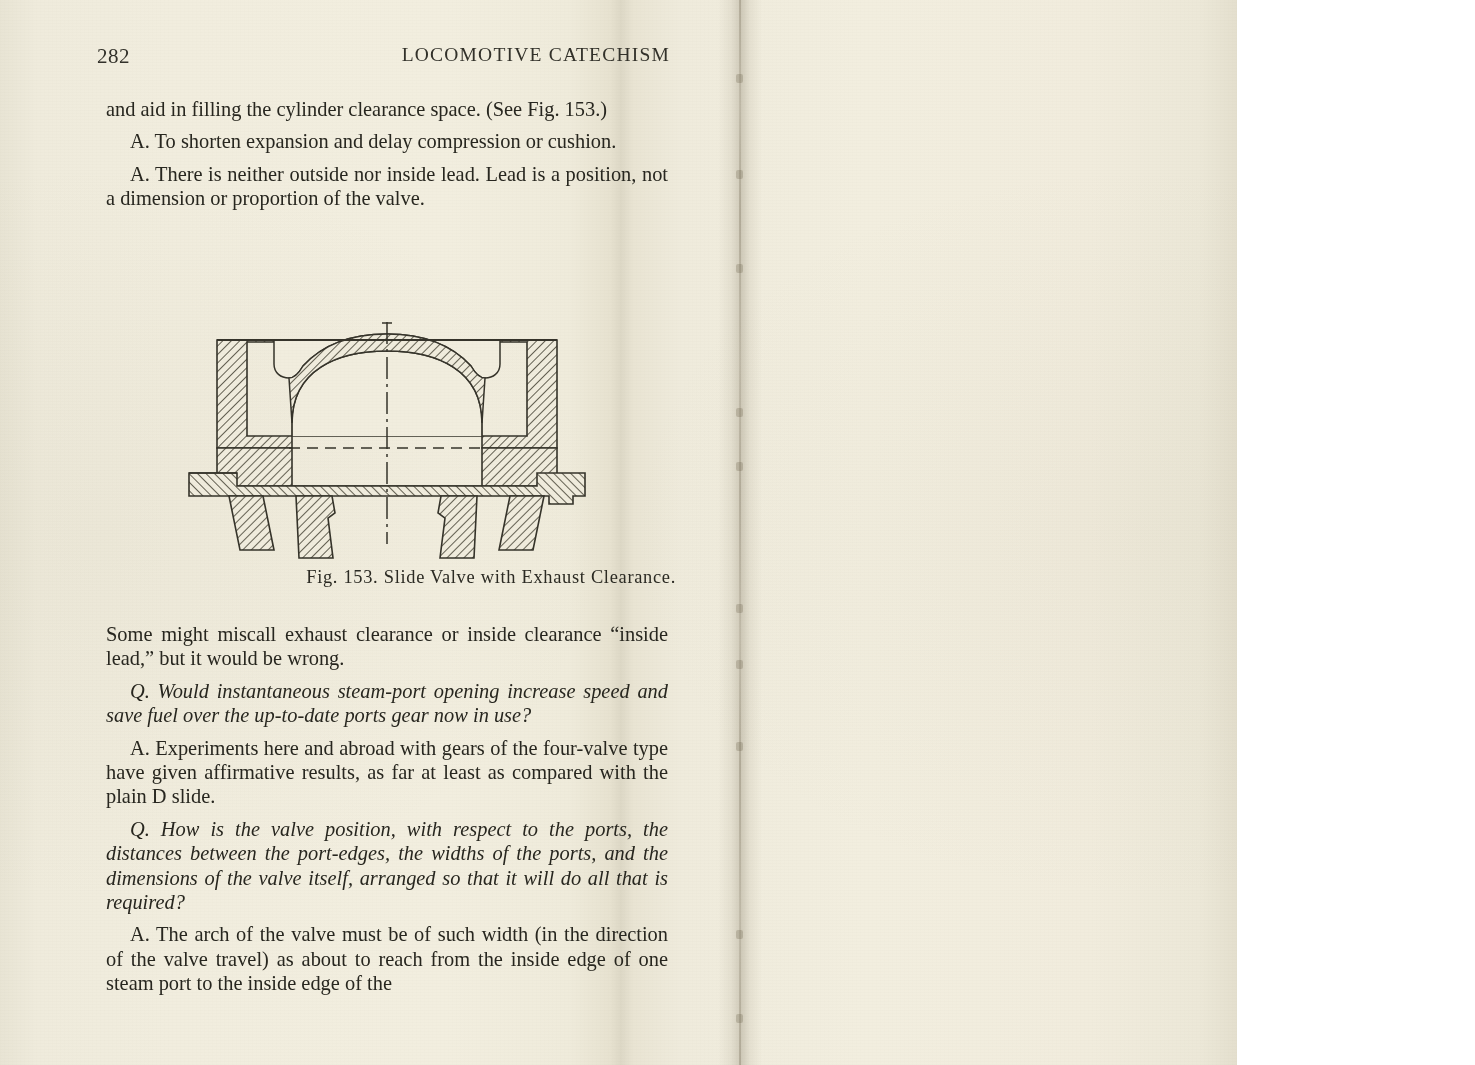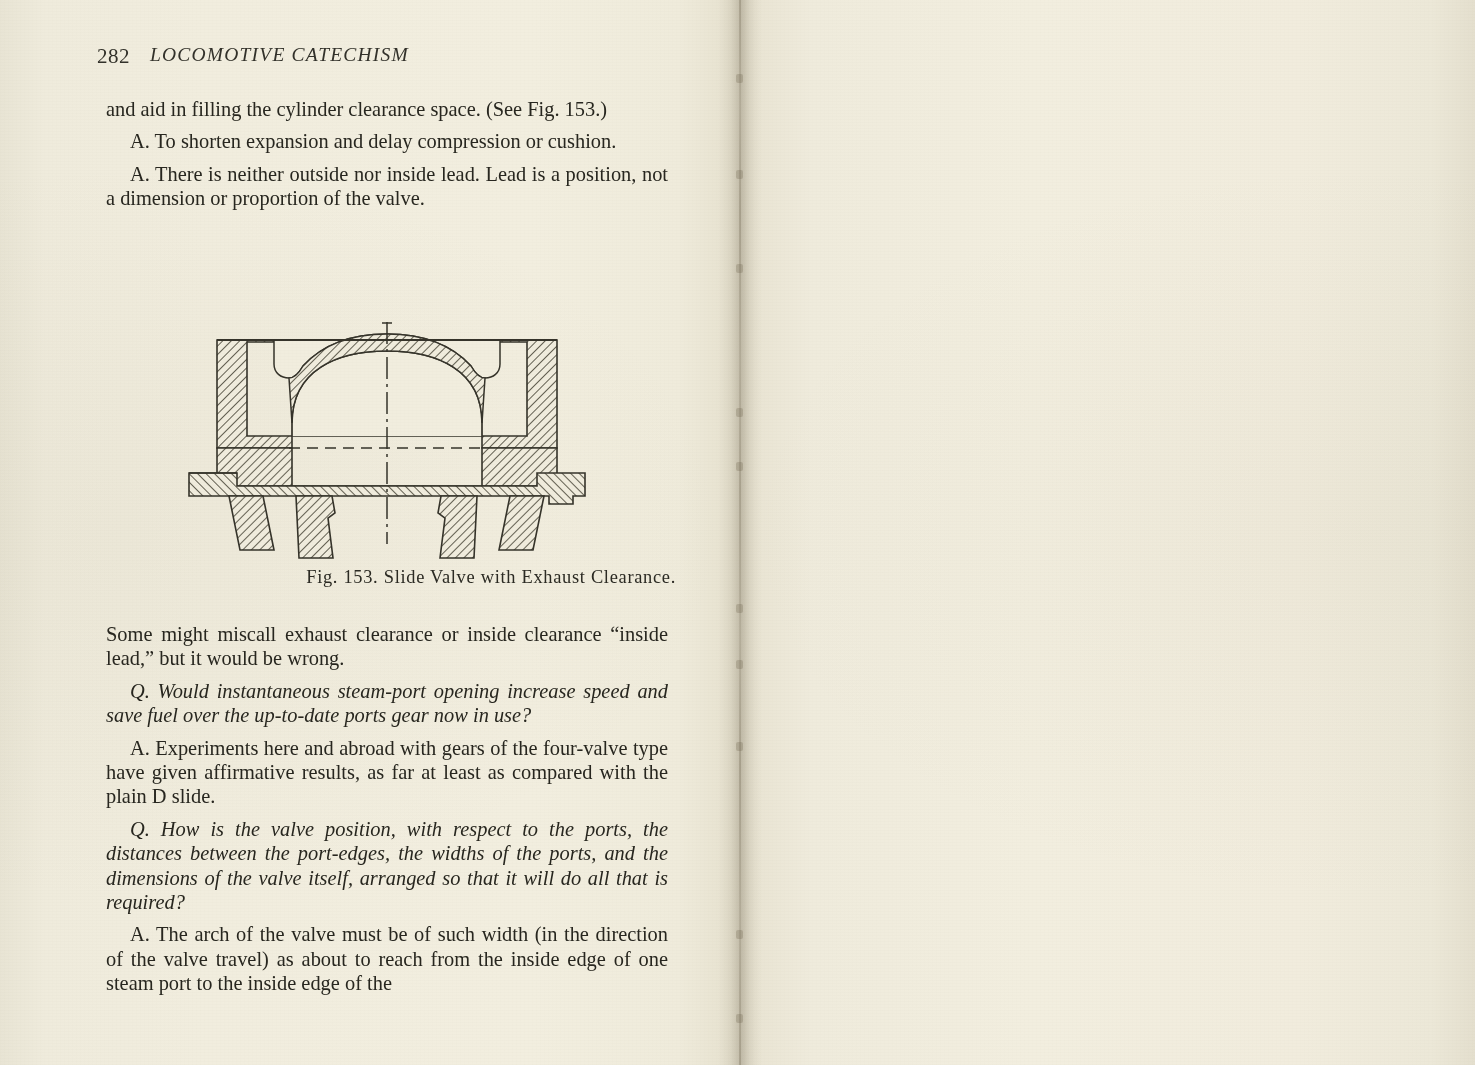--- a/index.html
+++ b/index.html
@@ -9,21 +9,21 @@
   }
   body {
     width: 1475px;
     height: 1065px;
     overflow: hidden;
     font-family: "Liberation Serif", "DejaVu Serif", serif;
   }
 
   #spread {
     position: relative;
-    width: 1475px;
+    width: 1237px;
     height: 1065px;
     background:
       radial-gradient(ellipse 60% 50% at 8% 50%, rgba(150,140,110,0.055), rgba(0,0,0,0) 70%),
       radial-gradient(ellipse 60% 50% at 92% 50%, rgba(150,140,110,0.05), rgba(0,0,0,0) 70%),
       linear-gradient(90deg,
         #e8e4d4 0%,
         #efebdc 3%,
         #f1edde 14%,
         #f2eedf 36%,
         #efebdb 46%,
@@ -115,22 +115,21 @@
     top: 44px;
     font-size: 21px;
     color: #32312a;
     letter-spacing: 0.5px;
   }
 
   #lh-folio { left: 97px; }
   #lh-title {
     left: 150px;
     width: 520px;
-    text-align: left;
-    font-style: italic;
+    text-align: right;
   }
 
   .col {
     position: absolute;
     font-size: 20.4px;
     line-height: 24.4px;
     color: #27261f;
     text-align: justify;
     text-justify: inter-word;
     -webkit-hyphens: none;

